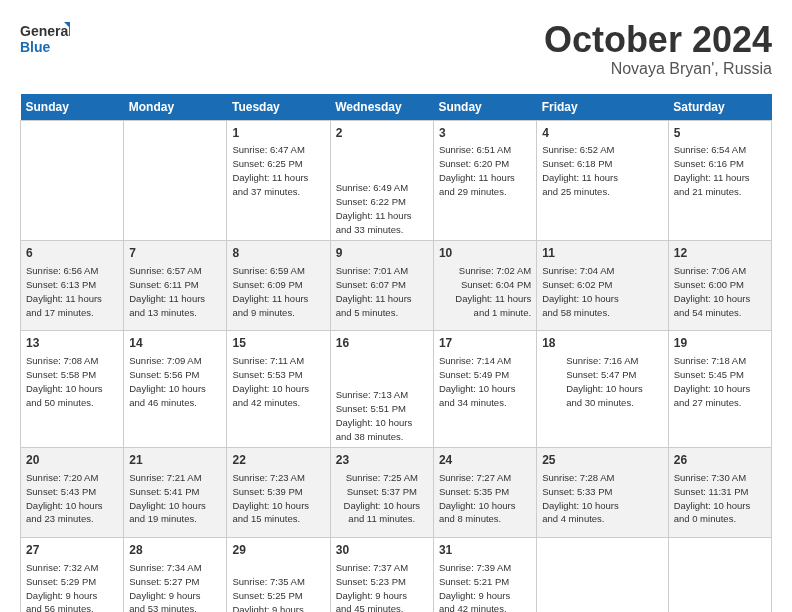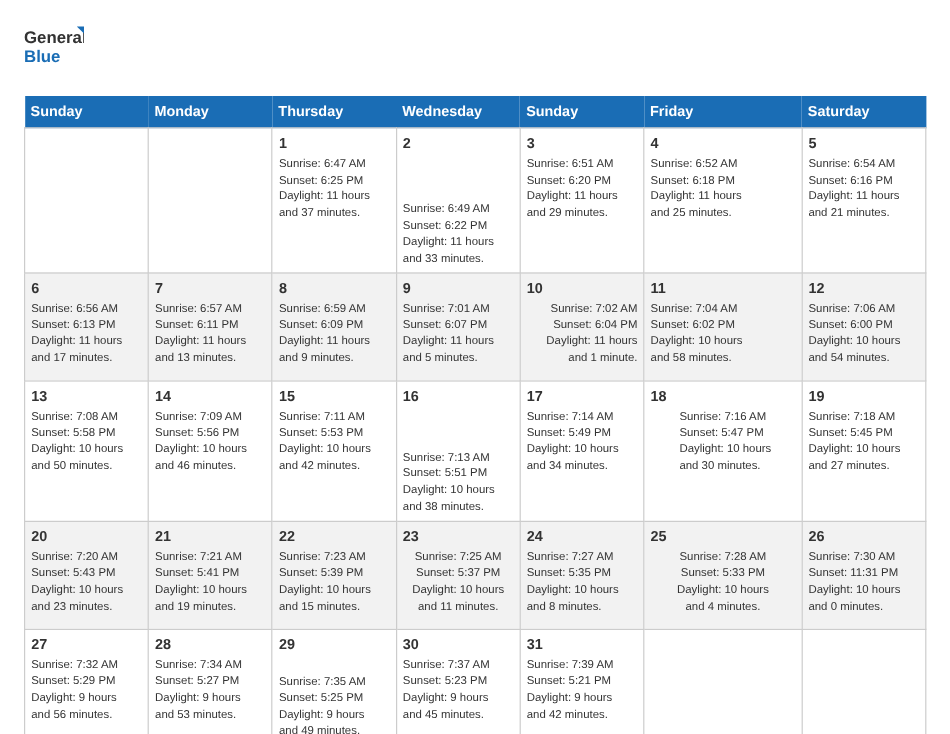--- a/index.html
+++ b/index.html
@@ -83,29 +83,31 @@
 
 <div class="header-area">
   <div class="logo">
     <svg width="50" height="44" viewBox="0 0 50 44">
       <text x="0" y="16" font-size="14" font-weight="bold" fill="#333" font-family="Arial">General</text>
       <text x="0" y="32" font-size="14" font-weight="bold" fill="#1a6db5" font-family="Arial">Blue</text>
       <polygon points="44,2 52,2 52,10" fill="#1a6db5"></polygon>
     </svg>
   </div>
   <div class="title-area">
+    <div class="month-title">October 2024</div>
+    <div class="subtitle">Novaya Bryan', Russia</div>
   </div>
 </div>
 
 <table>
   <thead>
     <tr>
     <th>Sunday</th>
         <th>Monday</th>
-        <th>Thursday</th>
+        <th>Tuesday</th>
         <th>Wednesday</th>
         <th>Sunday</th>
         <th>Friday</th>
         <th>Saturday</th>
       </tr>
   </thead>
   <tbody id="calendar-body">
   <tr>
         <td class="empty"></td>
         <td class="empty"></td>
@@ -278,21 +280,21 @@
         </td>
         <td>
           <span class="day-num">24</span>
           <div class="day-info" style="white-space: pre-line;">Sunrise: 7:27 AM
 Sunset: 5:35 PM
 Daylight: 10 hours
 and 8 minutes.</div>
         </td>
         <td>
           <span class="day-num">25</span>
-          <div class="day-info" style="white-space: pre-line; text-align: center;">Sunrise: 7:28 AM
+          <div class="day-info" style="white-space: pre-line;">Sunrise: 7:28 AM
 Sunset: 5:33 PM
 Daylight: 10 hours
 and 4 minutes.</div>
         </td>
         <td>
           <span class="day-num">26</span>
           <div class="day-info" style="white-space: pre-line;">Sunrise: 7:30 AM
 Sunset: 11:31 PM
 Daylight: 10 hours
 and 0 minutes.</div>

